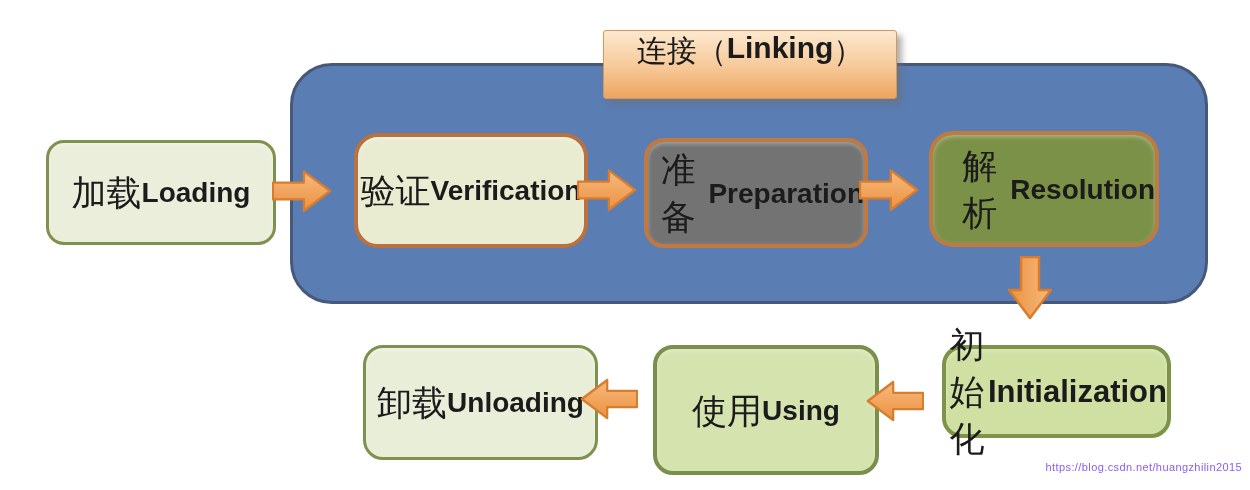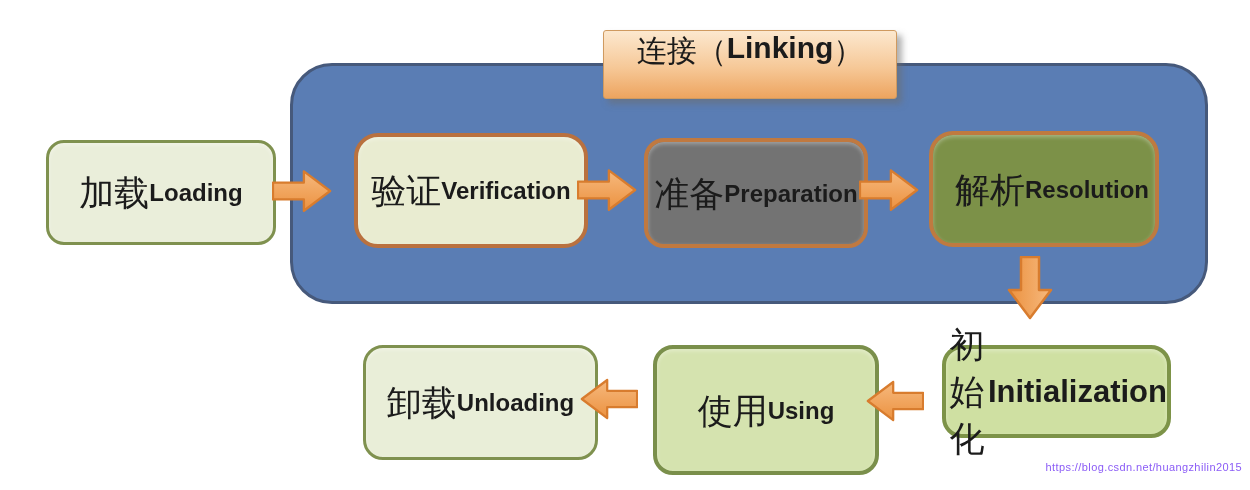--- a/index.html
+++ b/index.html
@@ -25,21 +25,21 @@
   .title-box .w{font-weight:bold;}
   
   .node{
     position:absolute;box-sizing:border-box;border-style:solid;
     display:flex;flex-direction:row;align-items:center;justify-content:center;
     text-align:center;z-index:4;
     box-shadow:inset 0 2px 4px rgba(255,255,255,.35);
     margin-left:11px;
   }
   .node .zh{font-size:35px;line-height:47px;}
-  .node .en{font-size:24px;font-weight:bold;line-height:35px;}
+  .node .en{font-size:28px;font-weight:bold;line-height:35px;}
   .n-loading       {left:35px;  top:140px;width:230px;height:105px;border-width:3px;border-radius:18px;}
   .n-verification  {left:343px; top:133px;width:234px;height:115px;border-width:4px;border-radius:24px;}
   .n-preparation   {left:633px; top:138px;width:224px;height:110px;border-width:4px;border-radius:20px;}
   .n-resolution    {left:918px; top:131px;width:230px;height:116px;border-width:4px;border-radius:24px;padding-left:16px;}
   .n-initialization{left:931px; top:345px;width:229px;height:93px;border-width:4px;border-radius:20px;}
   .n-initialization .en{font-size:31px;}
   .n-using         {left:642px; top:345px;width:226px;height:130px;border-width:4px;border-radius:20px;}
   .n-unloading     {left:352px; top:345px;width:235px;height:115px;border-width:3px;border-radius:20px;}
   
   .arrow{position:absolute;z-index:6;}

